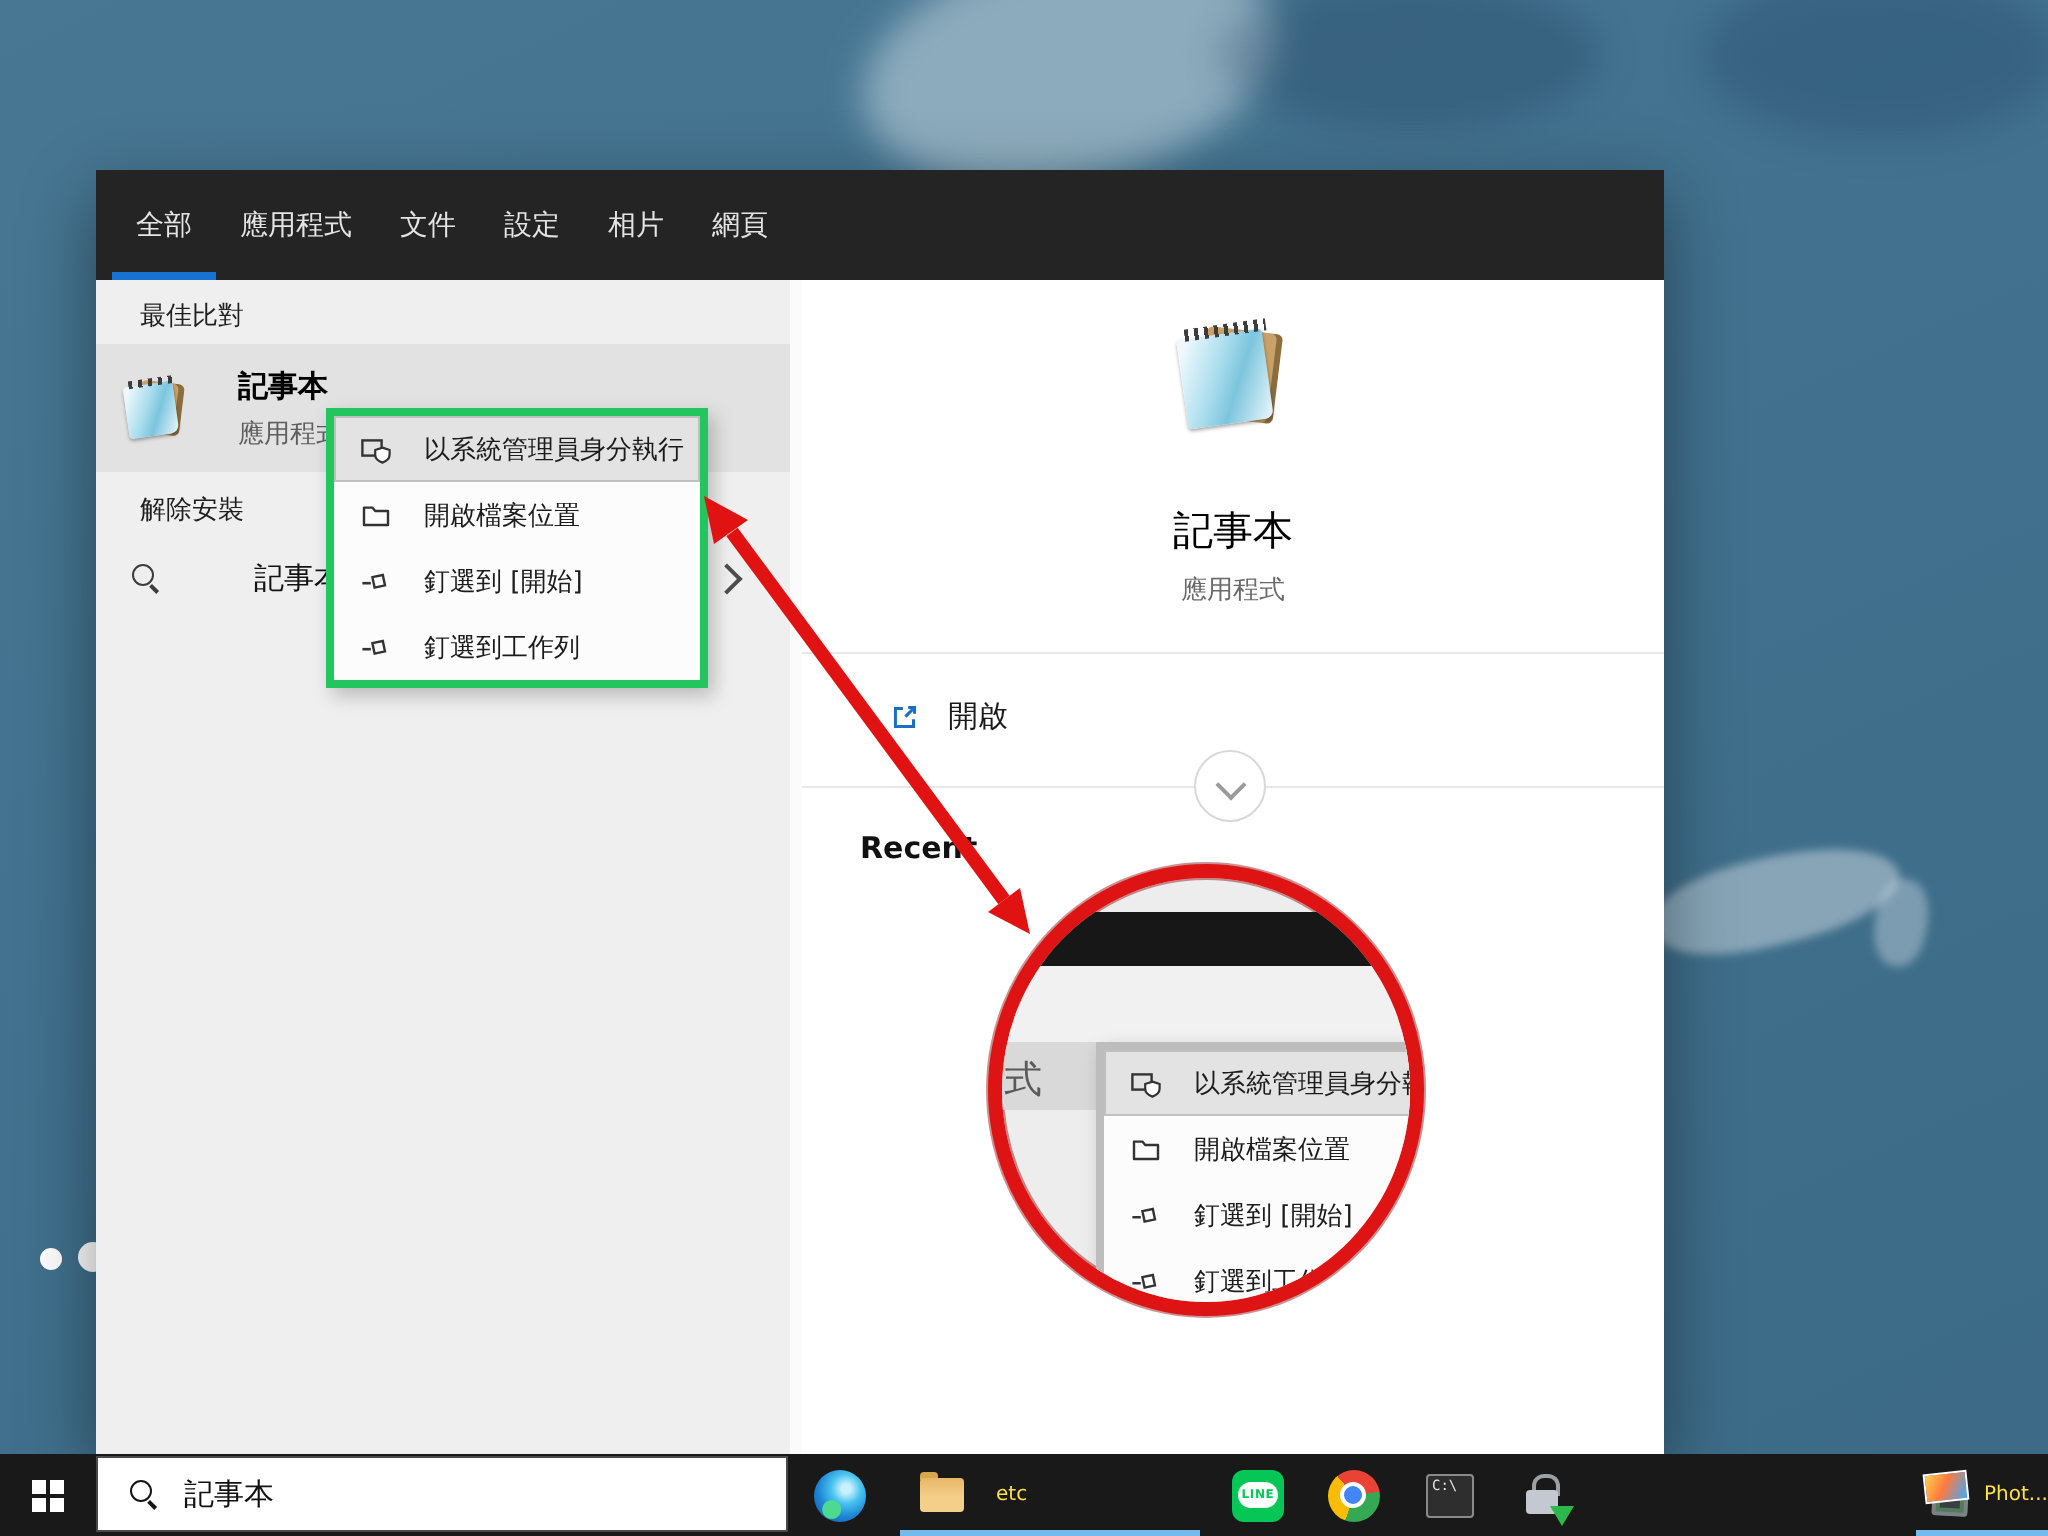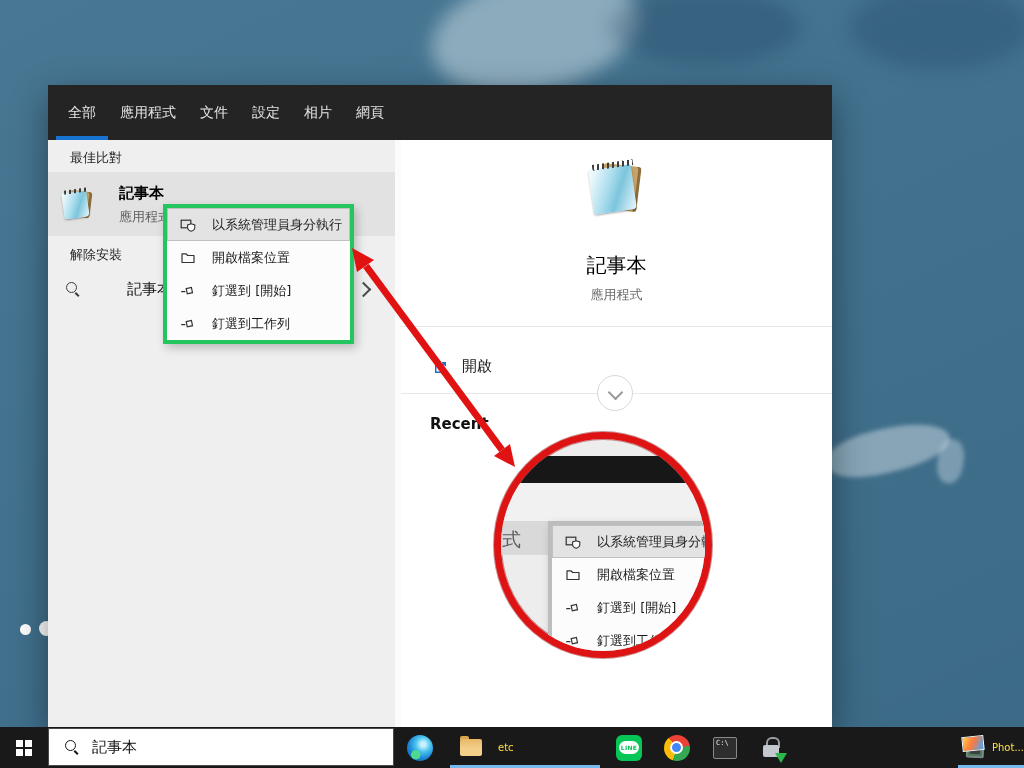--- a/index.html
+++ b/index.html
@@ -85,21 +85,21 @@
   .ctx-menu{background:#fcfcfc;border:4px solid #22c55e;box-shadow:3px 4px 9px rgba(0,0,0,.22);}
   #main-menu{position:absolute;left:115px;top:119px;width:183px;z-index:6;}
   .menu-item{height:33px;display:flex;align-items:center;padding-left:13px;gap:16px;font-size:13px;color:#1c1c1c;}
   .menu-item.hl{background:#e3e3e3;box-shadow:inset 0 0 0 1px #c0c0c0;}
   .menu-item svg{flex-shrink:0;}
 
   
   .rp-title{position:absolute;left:0;right:0;top:112px;text-align:center;font-size:20px;color:#000;}
   .rp-sub{position:absolute;left:0;right:0;top:146px;text-align:center;font-size:13px;color:#6a6a6a;}
   .rp-divider{position:absolute;left:0;right:0;height:1px;background:#e8e8e8;}
-  #open-row{position:absolute;left:4px;right:0;top:200px;height:36px;display:flex;align-items:flex-end;padding-left:27px;gap:13px;}
+  #open-row{position:absolute;left:16px;right:0;top:200px;height:36px;display:flex;align-items:center;padding-left:27px;gap:13px;}
   .open-label{font-size:15px;color:#1a1a1a;}
   #chev-circle{position:absolute;left:196px;top:235px;width:36px;height:36px;border-radius:50%;
     background:#fff;border:1px solid #d8d8d8;box-sizing:border-box;}
   #chev-circle i{position:absolute;left:12px;top:11px;width:9px;height:9px;
     border-left:2px solid #9a9a9a;border-bottom:2px solid #9a9a9a;transform:rotate(-45deg);}
   .recent-h{position:absolute;left:29px;top:275px;font-size:15px;font-weight:700;color:#111;}
 
   
   #zoom-circle{position:absolute;left:494px;top:432px;width:218px;height:226px;border-radius:50%;
     border:7px solid #de1414;overflow:hidden;background:#ededed;z-index:30;box-sizing:border-box;

